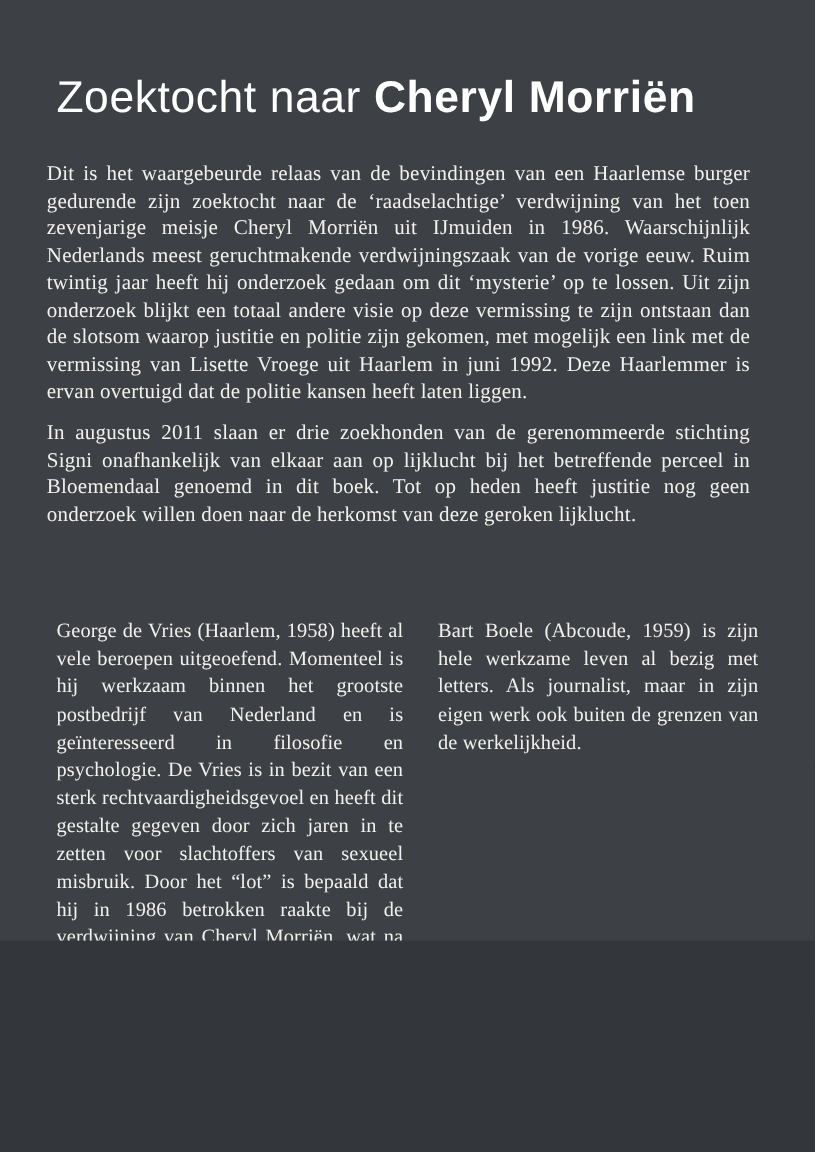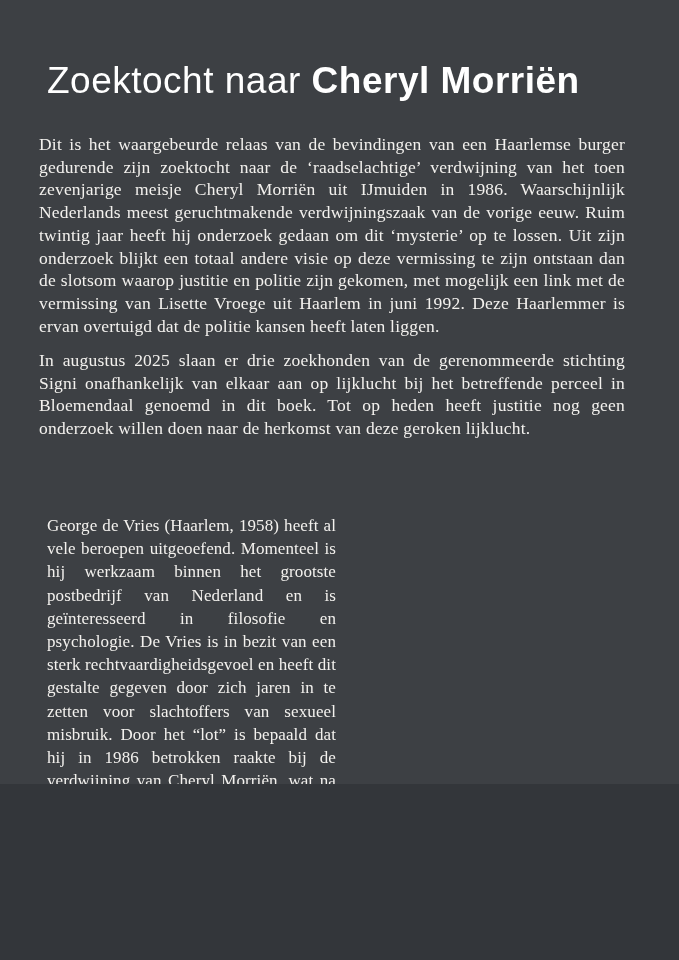--- a/index.html
+++ b/index.html
@@ -96,24 +96,25 @@
 </style>
 </head>
 <body>
 
 <div class="page">
 
   <h1 class="title"><span class="t-reg">Zoektocht naar </span><span class="t-bold">Cheryl Morriën</span></h1>
 
   <p class="para p1">Dit is het waargebeurde relaas van de bevindingen van een Haarlemse burger gedurende zijn zoektocht naar de ‘raadselachtige’ verdwijning van het toen zevenjarige meisje Cheryl Morriën uit IJmuiden in 1986. Waarschijnlijk Nederlands meest geruchtmakende verdwijningszaak van de vorige eeuw. Ruim twintig jaar heeft hij onderzoek gedaan om dit ‘mysterie’ op te lossen. Uit zijn onderzoek blijkt een totaal andere visie op deze vermissing te zijn ontstaan dan de slotsom waarop justitie en politie zijn gekomen, met mogelijk een link met de vermissing van Lisette Vroege uit Haarlem in juni 1992. Deze Haarlemmer is ervan overtuigd dat de politie kansen heeft laten liggen.</p>
 
-  <p class="para p2">In augustus 2025 slaan er drie zoekhonden van de gerenommeerde stichting Signi onafhankelijk van elkaar aan op lijklucht bij het betreffende perceel in Bloemendaal genoemd in dit boek. Tot op heden heeft justitie nog geen onderzoek willen doen naar de herkomst van deze geroken lijklucht.</p>
+  <p class="para p2">In augustus 2011 slaan er drie zoekhonden van de gerenommeerde stichting Signi onafhankelijk van elkaar aan op lijklucht bij het betreffende perceel in Bloemendaal genoemd in dit boek. Tot op heden heeft justitie nog geen onderzoek willen doen naar de herkomst van deze geroken lijklucht.</p>
 
   <p class="bio bio-left">George de Vries (Haarlem, 1958) heeft al vele beroepen uitgeoefend. Momenteel is hij werkzaam binnen het grootste postbedrijf van Nederland en is geïnteresseerd in filosofie en psychologie. De Vries is in bezit van een sterk rechtvaardigheidsgevoel en heeft dit gestalte gegeven door zich jaren in te zetten voor slachtoffers van sexueel misbruik. Door het “lot” is bepaald dat hij in 1986 betrokken raakte bij de verdwijning van Cheryl Morriën, wat na vele jaren zoeken resulteerde in een te boek gesteld verslag van zijn bevindingen.</p>
 
+  <p class="bio bio-right">Bart Boele (Abcoude, 1959) is zijn hele werkzame leven al bezig met letters. Als journalist, maar in zijn eigen werk ook buiten de grenzen van de werkelijkheid.</p>
 
   <div class="barcode">
     <div class="isbn">ISBN 978-94-6345-663-0</div>
     <div class="isbn-rule"></div>
     <svg class="bars" viewBox="0 0 95 50" preserveAspectRatio="none" xmlns="http://www.w3.org/2000/svg">
         <rect x="0" y="0" width="1" height="50" fill="#000"></rect>
         <rect x="2" y="0" width="1" height="50" fill="#000"></rect>
         <rect x="4" y="0" width="1" height="44" fill="#000"></rect>
         <rect x="5" y="0" width="1" height="44" fill="#000"></rect>
         <rect x="6" y="0" width="1" height="44" fill="#000"></rect>

